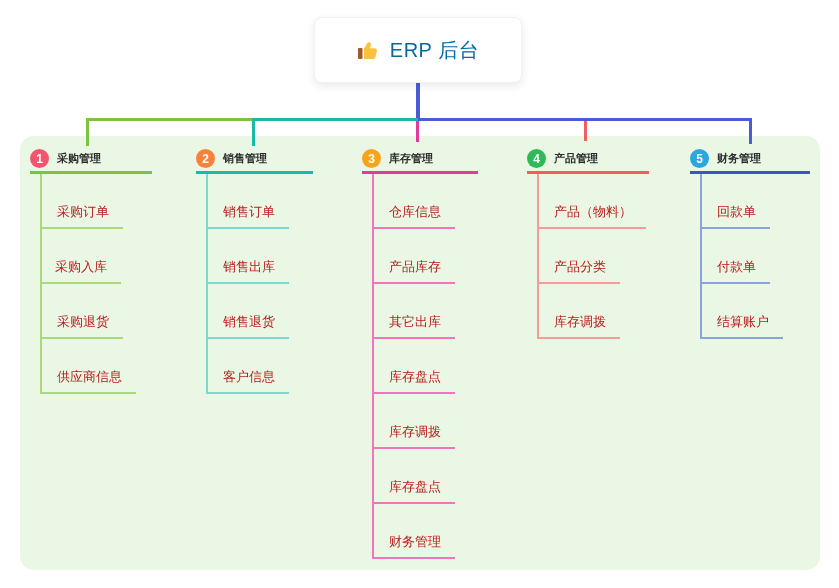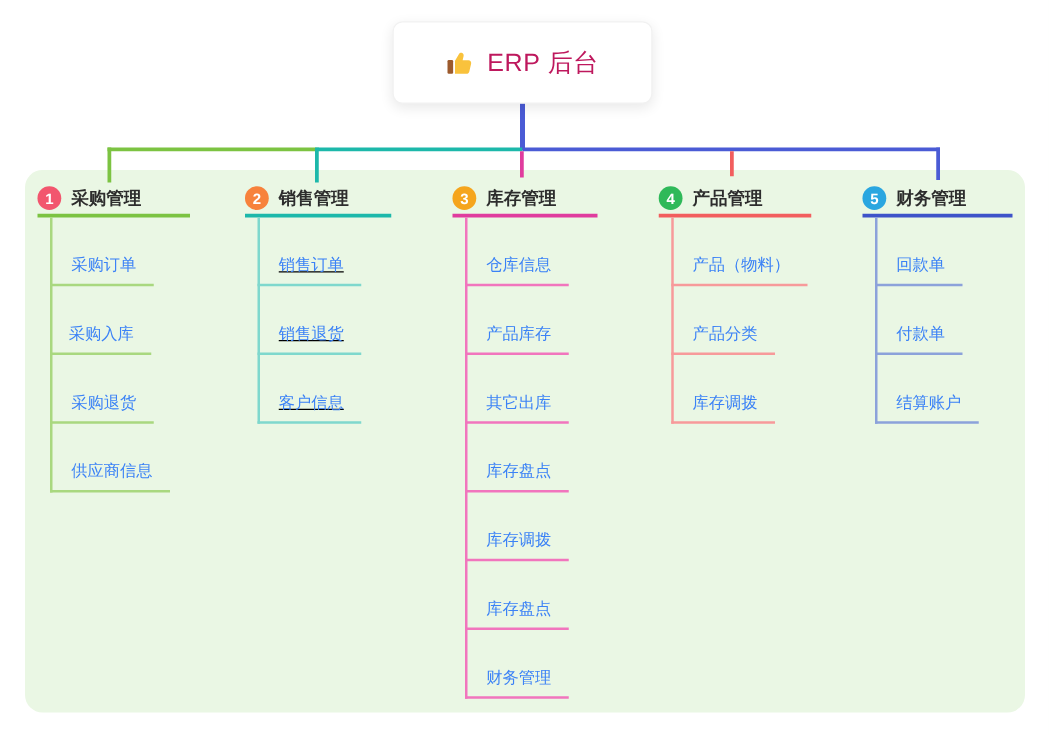--- a/index.html
+++ b/index.html
@@ -5,21 +5,21 @@
   * { margin:0; padding:0; box-sizing:border-box; }
   html,body { width:839px; height:588px; background:#ffffff;
     font-family:"Liberation Sans","DejaVu Sans",sans-serif; }
   .stage { position:relative; width:839px; height:588px; overflow:hidden; }
 
   
   .root-box { position:absolute; left:314px; top:17px; width:208px; height:66px;
     background:#ffffff; border:1px solid #f1f1f1; border-radius:8px;
     box-shadow:0 3px 10px rgba(0,0,0,0.09);
     display:flex; align-items:center; justify-content:center; gap:9px; cursor:pointer; }
-  .root-title { font-size:20px; color:#be185d; font-weight:500; letter-spacing:0.5px; }
+  .root-title { font-size:20px; color:#0369a1; font-weight:500; letter-spacing:0.5px; }
   .thumb-icon { width:24px; height:24px; display:inline-block; }
 
   
   .line { position:absolute; }
 
   
   .canvas { position:absolute; left:20px; top:136px; width:800px; height:434px;
     border-radius:14px; }
 
   
@@ -28,26 +28,26 @@
   .b1 { left:196px; width:117px; }
   .b2 { left:362px; width:116px; }
   .b3 { left:527px; width:122px; }
   .b4 { left:690px; width:120px; }
 
   .branch-header { display:flex; align-items:center; gap:8px; height:28px;
     border-bottom:3px solid #999; cursor:pointer; }
   .badge { width:19px; height:19px; border-radius:50%; flex:0 0 19px;
     display:flex; align-items:center; justify-content:center;
     color:#ffffff; font-size:12px; font-weight:bold; }
-  .branch-label { font-size:14px; font-weight:600; color:#2d2d2d; white-space:nowrap; }
+  .branch-label { font-size:11px; font-weight:600; color:#2d2d2d; white-space:nowrap; }
 
   .items { margin-left:10px; border-left:2px solid #ccc; }
   .item { height:55px; display:flex; align-items:flex-end; cursor:pointer; }
   .item-label { display:inline-block; border-bottom:2px solid #ccc;
-    padding:0 14px 6px 17px; margin-left:-2px; font-size:13px; color:#3b82f6;
+    padding:0 14px 6px 17px; margin-left:-2px; font-size:13px; color:#b91c1c;
     white-space:nowrap; }
 </style>
 </head>
 <body>
 
 <div class="stage">
 
   <div class="canvas" style="background-color: rgb(234, 247, 228);"></div>
 
   <div class="line" style="left: 416px; top: 82px; width: 4px; height: 38px; background-color: rgb(74, 91, 213);"></div>
@@ -89,23 +89,26 @@
           <span class="item-label" style="border-bottom-color: rgb(169, 216, 127);">供应商信息</span>
         </div>
     </div>
   </div>
 
   <div class="branch b1">
     <div class="branch-header" style="border-bottom-color: rgb(28, 184, 170);">
       <span class="badge" style="background-color: rgb(247, 130, 60);">2</span>
       <span class="branch-label">销售管理</span>
     </div>
-    <div class="items" style="border-left-color: rgb(127, 216, 205); text-decoration: underline;">
+    <div class="items" style="border-left-color: rgb(127, 216, 205);">
       <div class="item">
           <span class="item-label" style="border-bottom-color: rgb(127, 216, 205);">销售订单</span>
+        </div>
+      <div class="item">
+          <span class="item-label" style="border-bottom-color: rgb(127, 216, 205);">销售出库</span>
         </div>
       <div class="item">
           <span class="item-label" style="border-bottom-color: rgb(127, 216, 205);">销售退货</span>
         </div>
       <div class="item">
           <span class="item-label" style="border-bottom-color: rgb(127, 216, 205);">客户信息</span>
         </div>
     </div>
   </div>
 

